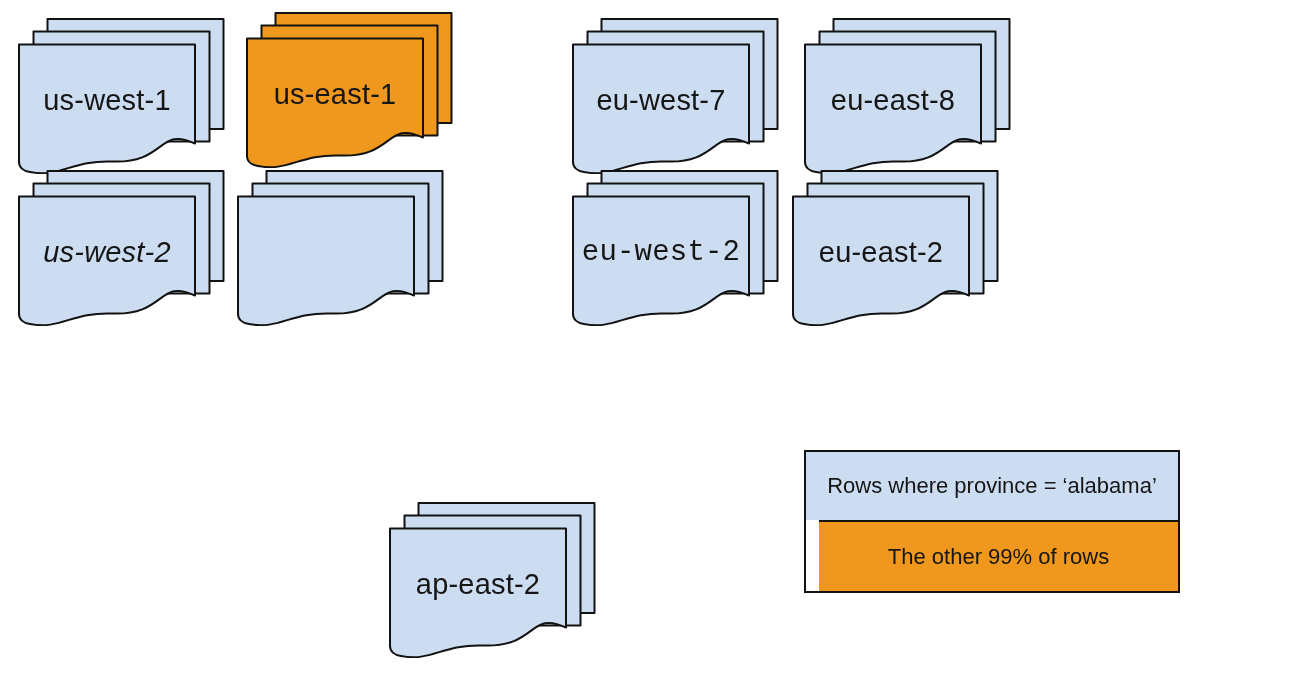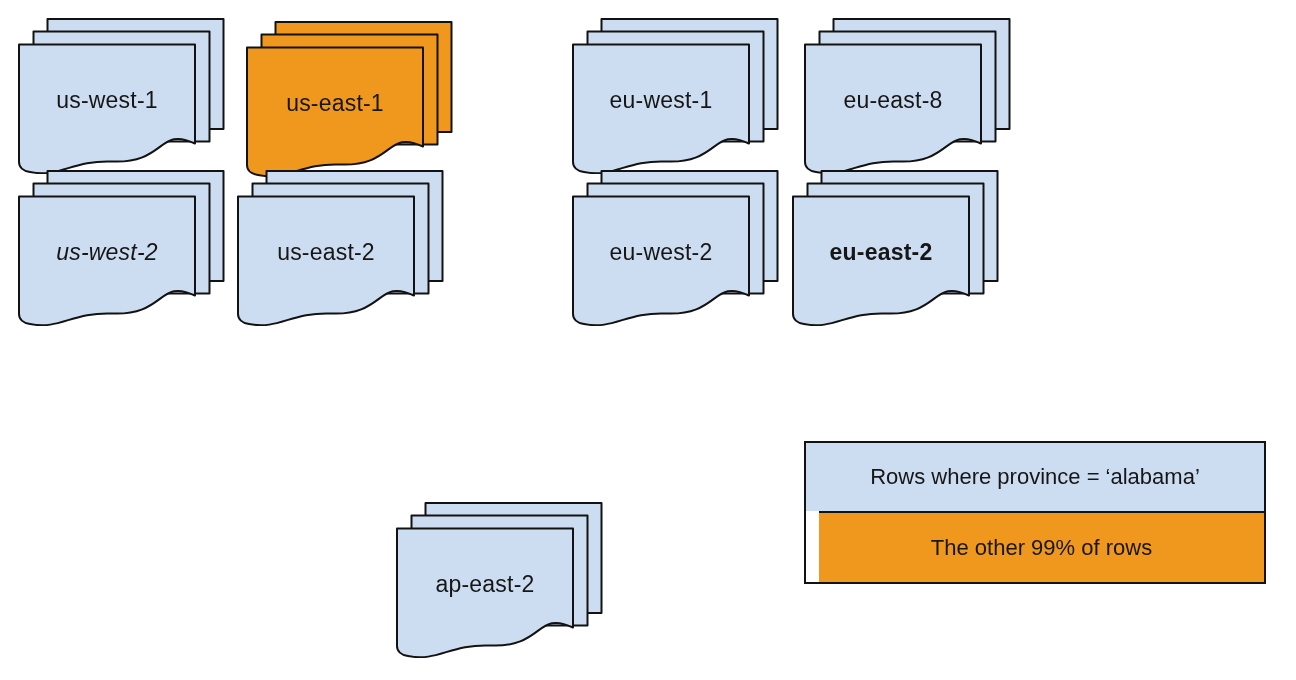--- a/index.html
+++ b/index.html
@@ -15,29 +15,29 @@
   .stack { position: absolute; width: 207px; height: 156px; }
   .stack svg { position: absolute; left: 0; top: 0; display: block; }
   .pg { stroke: var(--outline, #121212); stroke-width: 2; stroke-linejoin: round; }
   .fill-blue .pg   { fill: var(--document-blue, #cdddf1); }
   .fill-orange .pg { fill: var(--highlight-orange, #f0981e); }
   .stack-label {
     position: absolute;
     left: 1px; top: 34px;
     width: 176px; height: 96px;
     display: flex; align-items: center; justify-content: center;
-    font-size: 23px;
+    font-size: 29px;
     letter-spacing: 0.2px;
     white-space: nowrap;
     pointer-events: none;
   }
   .legend {
     position: absolute;
-    left: 804px; top: 441px;
-    width: 462px; height: 143px;
+    left: 804px; top: 450px;
+    width: 376px; height: 143px;
     box-sizing: border-box;
     border: 2px solid var(--outline, #121212);
     display: flex; flex-direction: column;
   }
   .legend-row {
     display: flex; align-items: center; justify-content: center;
     font-size: 22px;
     flex: 1 1 auto;
   }
   .legend-row.fill-blue   { background: var(--document-blue, #cdddf1); height: 68px; flex: 0 0 68px; }
@@ -50,36 +50,36 @@
 
   <div class="stack fill-blue" style="left:18px; top:18px;">
     <svg width="207" height="156" viewBox="0 0 207 156">
       <rect class="pg" x="29.5" y="1" width="176" height="110"></rect>
       <rect class="pg" x="15.5" y="13.5" width="176" height="110"></rect>
       <path class="pg" d="M1 26.5 H177 V125.5 C140 108 148 146 94 143.5 C54 142 42 160 12 154 C5 153 1 149 1 144 Z"></path>
     </svg>
     <span class="stack-label">us-west-1</span>
   </div>
 
-  <div class="stack fill-orange" style="left:246px; top:21px;">
+  <div class="stack fill-orange" style="left:246px; top:12px;">
     <svg width="207" height="156" viewBox="0 0 207 156">
       <rect class="pg" x="29.5" y="1" width="176" height="110"></rect>
       <rect class="pg" x="15.5" y="13.5" width="176" height="110"></rect>
       <path class="pg" d="M1 26.5 H177 V125.5 C140 108 148 146 94 143.5 C54 142 42 160 12 154 C5 153 1 149 1 144 Z"></path>
     </svg>
     <span class="stack-label">us-east-1</span>
   </div>
 
   <div class="stack fill-blue" style="left:572px; top:18px;">
     <svg width="207" height="156" viewBox="0 0 207 156">
       <rect class="pg" x="29.5" y="1" width="176" height="110"></rect>
       <rect class="pg" x="15.5" y="13.5" width="176" height="110"></rect>
       <path class="pg" d="M1 26.5 H177 V125.5 C140 108 148 146 94 143.5 C54 142 42 160 12 154 C5 153 1 149 1 144 Z"></path>
     </svg>
-    <span class="stack-label">eu-west-1</span>
+    <span class="stack-label">eu-west-7</span>
   </div>
 
   <div class="stack fill-blue" style="left:804px; top:18px;">
     <svg width="207" height="156" viewBox="0 0 207 156">
       <rect class="pg" x="29.5" y="1" width="176" height="110"></rect>
       <rect class="pg" x="15.5" y="13.5" width="176" height="110"></rect>
       <path class="pg" d="M1 26.5 H177 V125.5 C140 108 148 146 94 143.5 C54 142 42 160 12 154 C5 153 1 149 1 144 Z"></path>
     </svg>
     <span class="stack-label">eu-east-8</span>
   </div>
@@ -92,43 +92,42 @@
     </svg>
     <span class="stack-label">us-west-2</span>
   </div>
 
   <div class="stack fill-blue" style="left:237px; top:170px;">
     <svg width="207" height="156" viewBox="0 0 207 156">
       <rect class="pg" x="29.5" y="1" width="176" height="110"></rect>
       <rect class="pg" x="15.5" y="13.5" width="176" height="110"></rect>
       <path class="pg" d="M1 26.5 H177 V125.5 C140 108 148 146 94 143.5 C54 142 42 160 12 154 C5 153 1 149 1 144 Z"></path>
     </svg>
-    <span class="stack-label">us-east-2</span>
   </div>
 
-  <div class="stack fill-blue" style="left:572px; top:170px;">
+  <div class="stack fill-blue" style="left:572px; top:170px;font-family:Liberation Mono, monospace;">
     <svg width="207" height="156" viewBox="0 0 207 156">
       <rect class="pg" x="29.5" y="1" width="176" height="110"></rect>
       <rect class="pg" x="15.5" y="13.5" width="176" height="110"></rect>
       <path class="pg" d="M1 26.5 H177 V125.5 C140 108 148 146 94 143.5 C54 142 42 160 12 154 C5 153 1 149 1 144 Z"></path>
     </svg>
     <span class="stack-label">eu-west-2</span>
   </div>
 
-  <div class="stack fill-blue" style="left:792px; top:170px;font-weight:bold;">
+  <div class="stack fill-blue" style="left:792px; top:170px;">
     <svg width="207" height="156" viewBox="0 0 207 156">
       <rect class="pg" x="29.5" y="1" width="176" height="110"></rect>
       <rect class="pg" x="15.5" y="13.5" width="176" height="110"></rect>
       <path class="pg" d="M1 26.5 H177 V125.5 C140 108 148 146 94 143.5 C54 142 42 160 12 154 C5 153 1 149 1 144 Z"></path>
     </svg>
     <span class="stack-label">eu-east-2</span>
   </div>
 
 
-  <div class="stack fill-blue" style="left:389px; top:502px;margin-left:7px;">
+  <div class="stack fill-blue" style="left:389px; top:502px;">
     <svg width="207" height="156" viewBox="0 0 207 156">
       <rect class="pg" x="29.5" y="1" width="176" height="110"></rect>
       <rect class="pg" x="15.5" y="13.5" width="176" height="110"></rect>
       <path class="pg" d="M1 26.5 H177 V125.5 C140 108 148 146 94 143.5 C54 142 42 160 12 154 C5 153 1 149 1 144 Z"></path>
     </svg>
     <span class="stack-label">ap-east-2</span>
   </div>
 
   <div class="legend">
     <div class="legend-row fill-blue">

